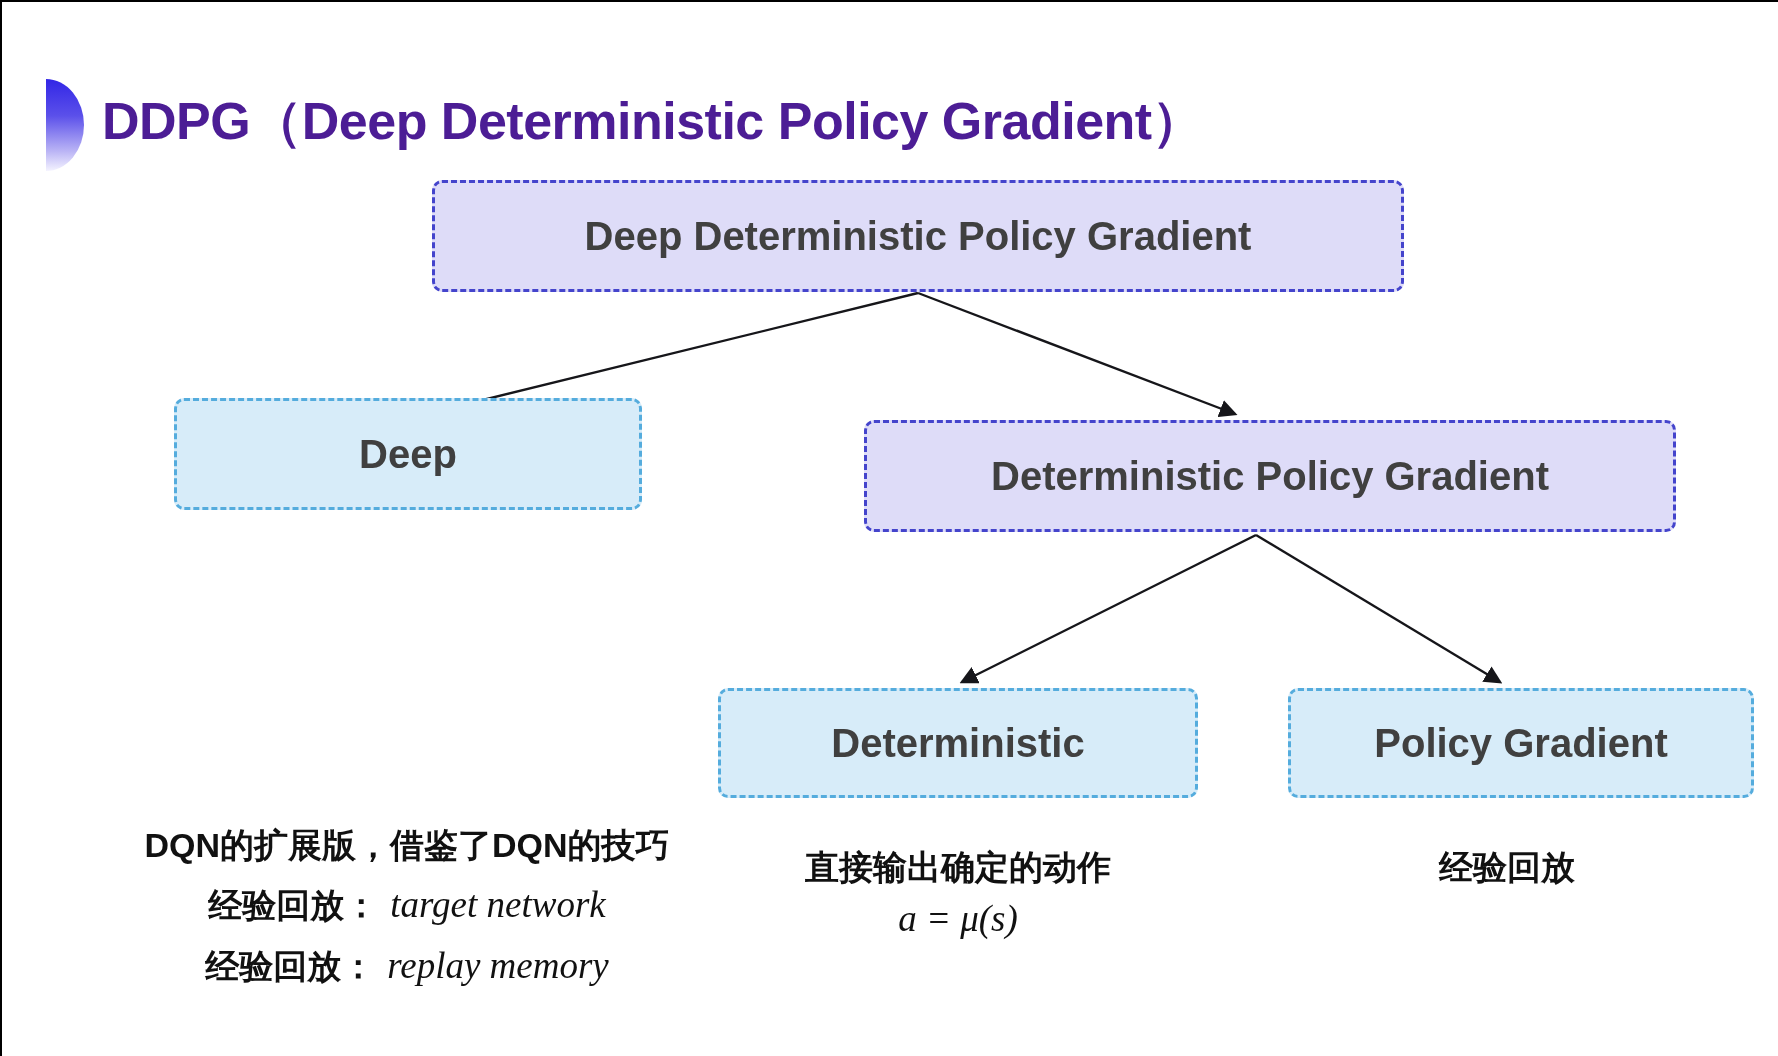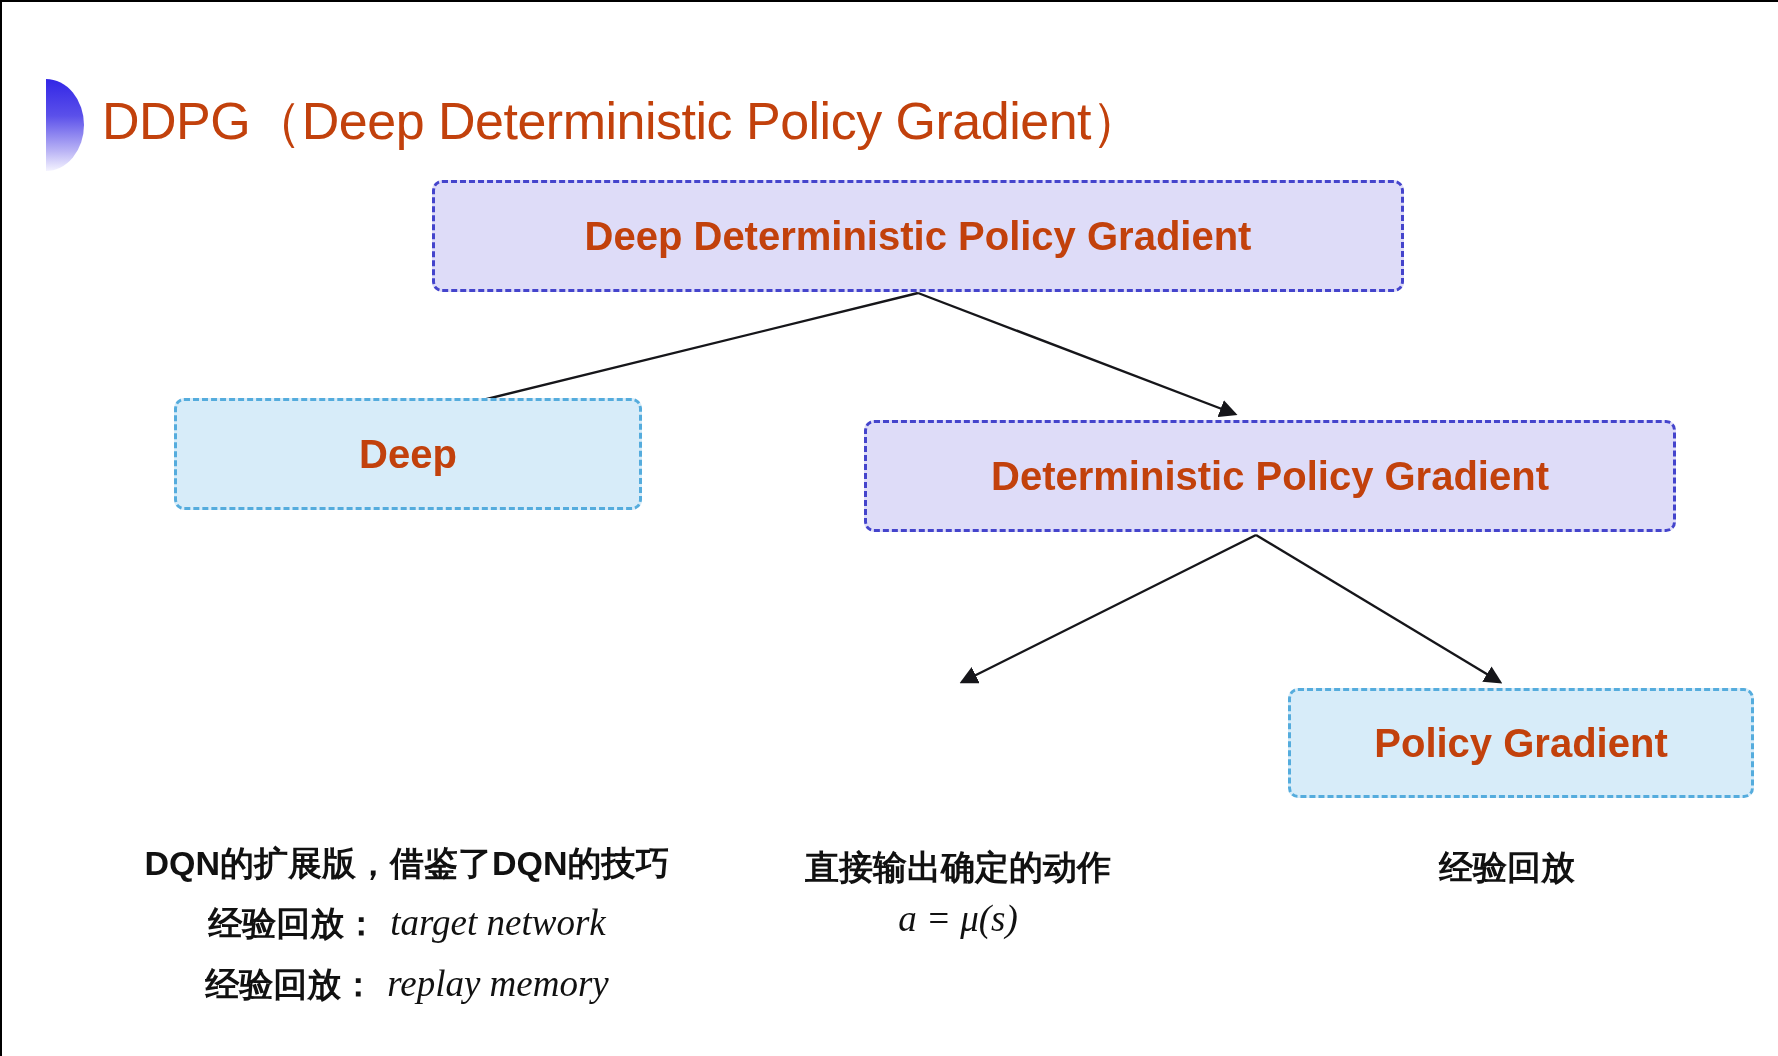--- a/index.html
+++ b/index.html
@@ -21,35 +21,35 @@
     left: 44px; top: 77px;
     width: 38px; height: 92px;
     border-radius: 0 100% 100% 0 / 0 50% 50% 0;
     background: linear-gradient(180deg, #3226e6 0%, #5b50ea 40%, #b9b3f5 78%, #f4f3ff 100%);
   }
   .page-title {
     position: absolute;
     left: 100px; top: 72px; height: 96px;
     display: flex; align-items: center;
     font-size: 52px;
-    font-weight: 400;
-    color: #c2410c;
+    font-weight: 700;
+    color: #4c1d95;
     letter-spacing: -0.5px;
     white-space: nowrap;
   }
 
   
   .node {
     position: absolute;
     box-sizing: border-box;
     border-radius: 10px;
     display: flex; align-items: center; justify-content: center;
     font-size: 40px;
     font-weight: 600;
-    color: #c2410c;
+    color: #404040;
     text-align: center;
   }
   .node.purple { background: #dedcf8; border: 3px dashed #4444cc; }
   .node.cyan   { background: #d7ecf9; border: 3px dashed #55acdd; }
 
   #node-root            { left: 430px; top: 178px; width: 972px; height: 112px; }
   #node-deep            { left: 172px; top: 396px; width: 468px; height: 112px; }
   #node-dpg             { left: 862px; top: 418px; width: 812px; height: 112px; }
   #node-deterministic   { left: 716px; top: 686px; width: 480px; height: 110px; }
   #node-policy-gradient { left: 1272px; top: 686px; width: 466px; height: 110px; margin-left: 14px; }
@@ -72,21 +72,21 @@
   .note .row { margin-bottom: 24px; white-space: nowrap; }
   .note .row:last-child { margin-bottom: 0; }
   .serif-italic {
     font-family: "Liberation Serif", "DejaVu Serif", serif;
     font-style: italic;
     font-weight: 400;
     font-size: 37px;
   }
   .zh-label { margin-right: 12px; }
 
-  #note-deep            { left: 60px;  top: 844px; width: 690px; }
+  #note-deep            { left: 60px;  top: 826px; width: 690px; }
   #note-deterministic   { left: 706px; top: 848px; width: 500px; }
   #note-policy-gradient { left: 1255px; top: 848px; width: 500px; }
   #note-deterministic .row, #note-policy-gradient .row { margin-bottom: 16px; }
 </style>
 </head>
 <body>
 
 <div class="slide">
 
   <div class="title-bullet"></div>
@@ -109,20 +109,23 @@
   </div>
 
   <div class="node cyan" id="node-deep">
     <span>Deep</span>
   </div>
 
   <div class="node purple" id="node-dpg">
     <span>Deterministic Policy Gradient</span>
   </div>
 
+  <div class="node cyan" id="node-deterministic">
+    <span>Deterministic</span>
+  </div>
 
   <div class="node cyan" id="node-policy-gradient">
     <span>Policy Gradient</span>
   </div>
 
   <div class="note" id="note-deep">
     <div class="row">
       <span>DQN的扩展版，借鉴了DQN的技巧</span>
     </div>
     <div class="row">

